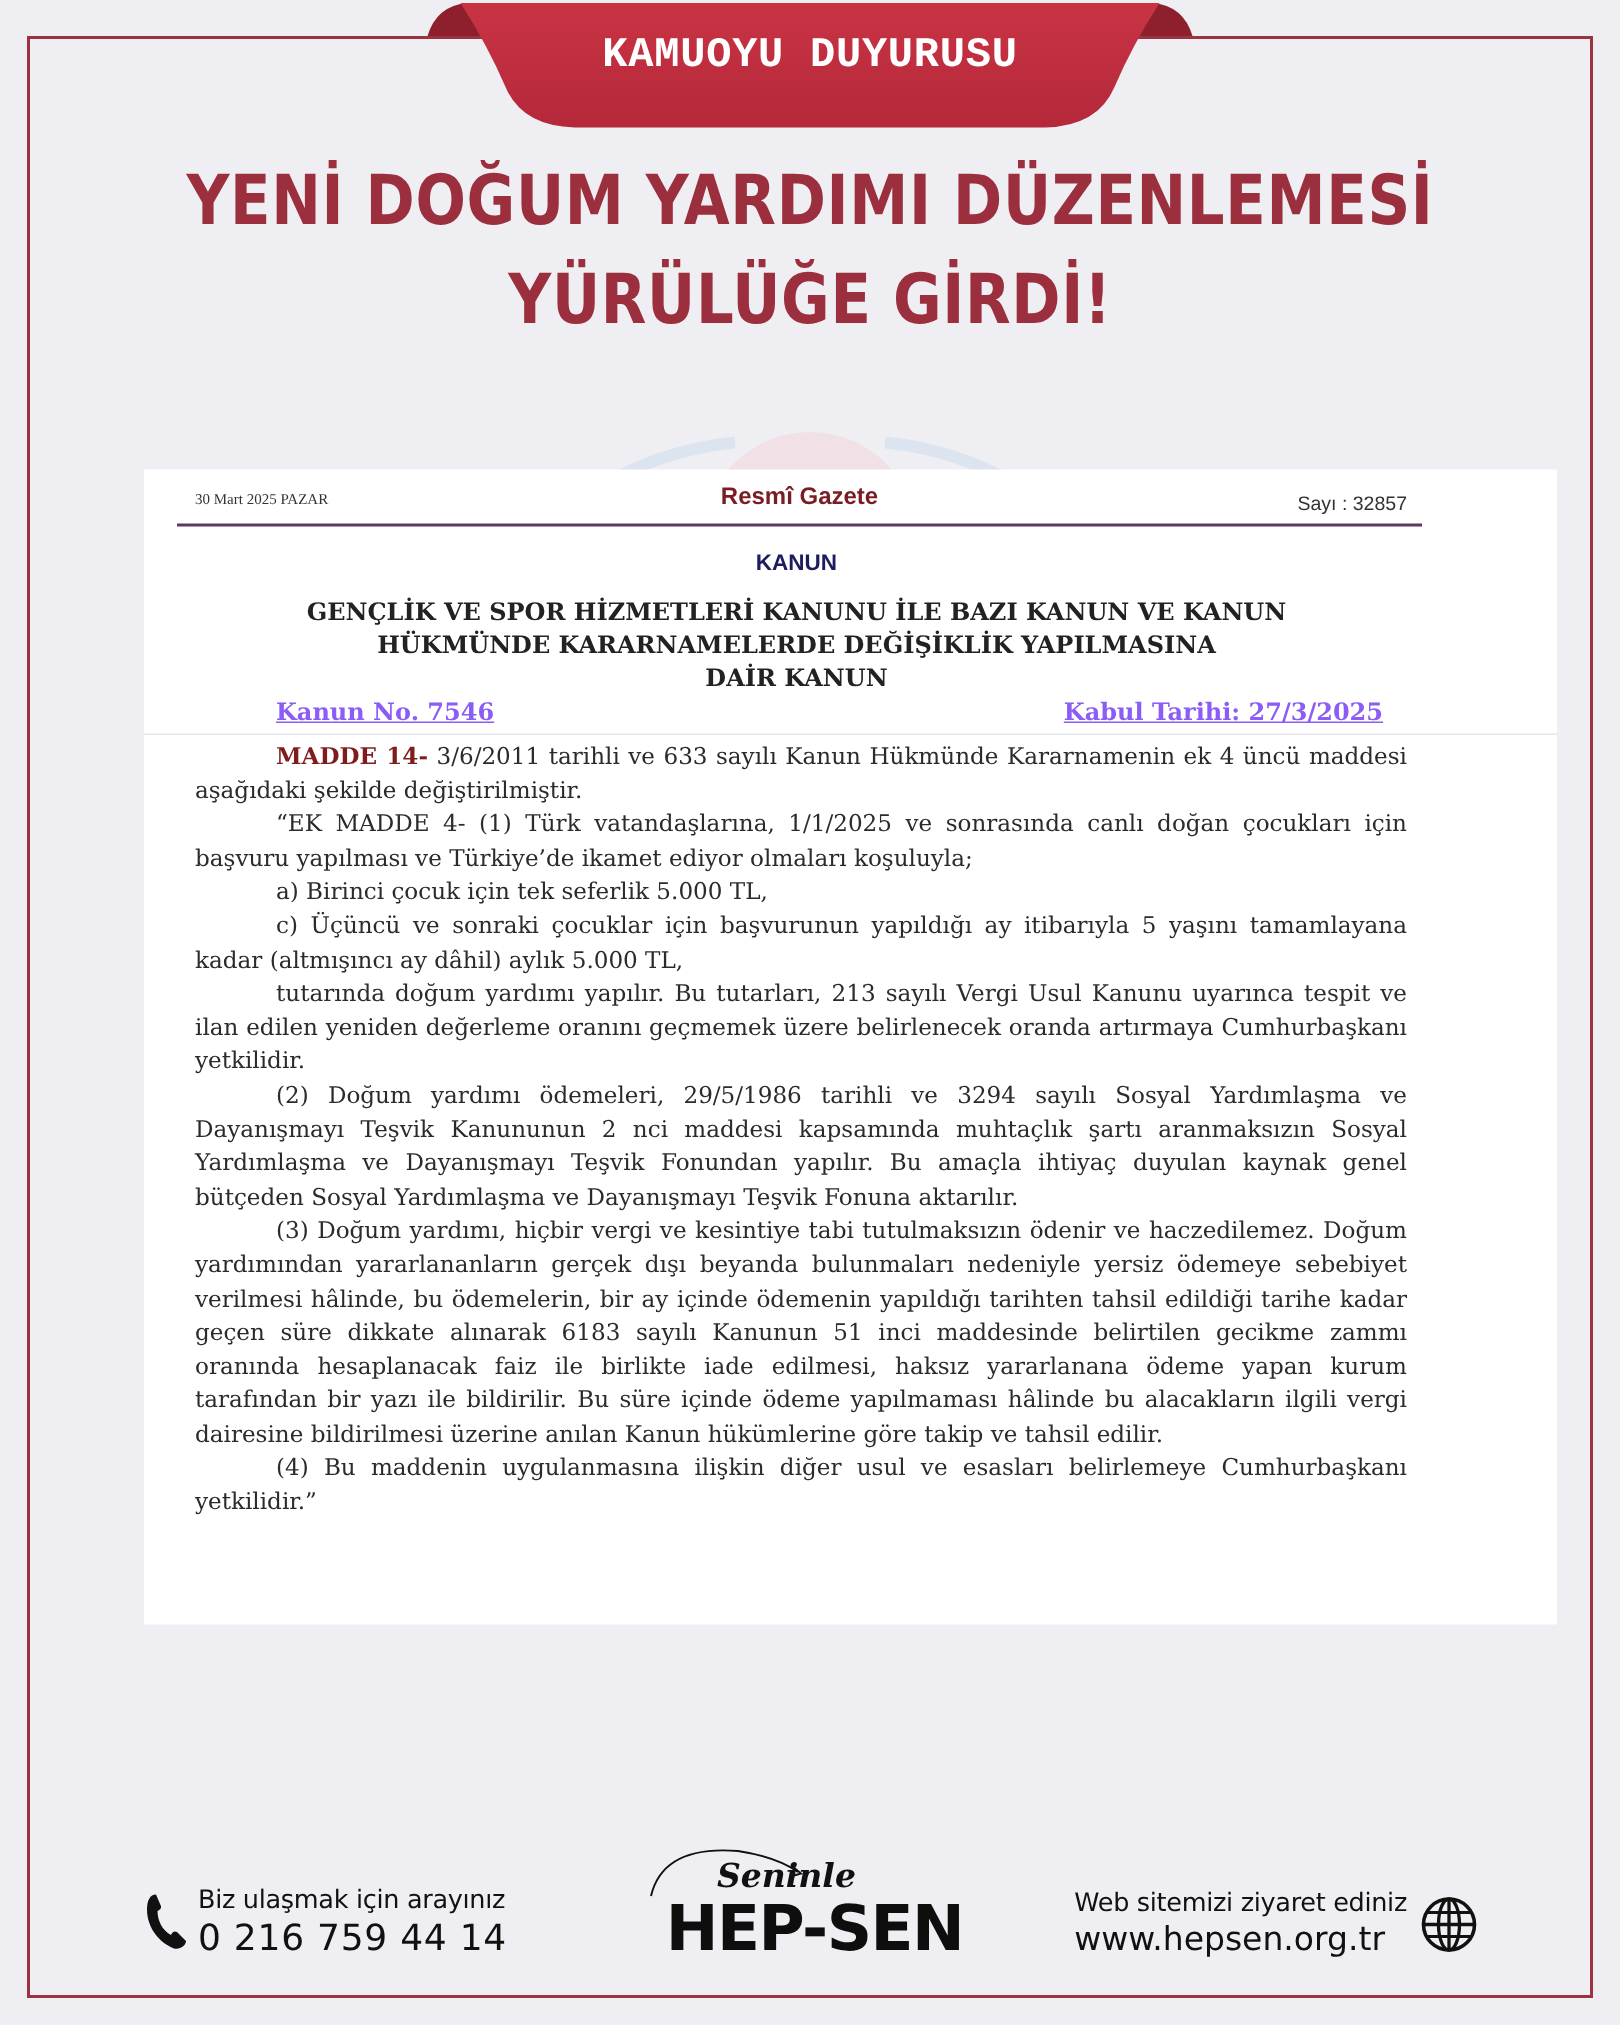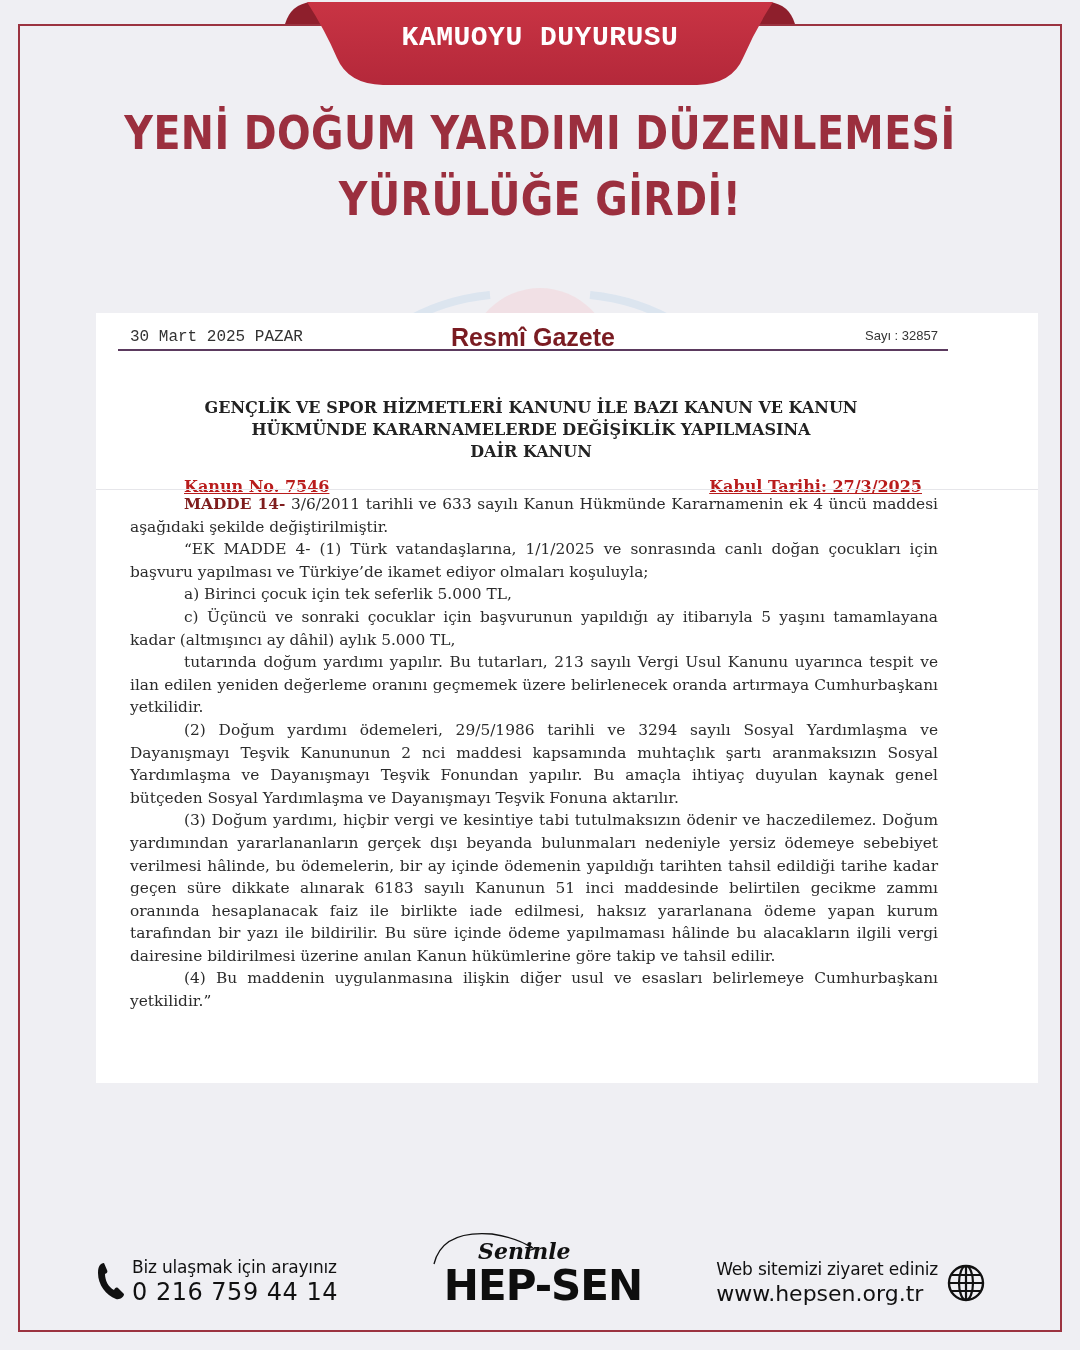--- a/index.html
+++ b/index.html
@@ -59,51 +59,51 @@
     background: #ffffff;
   }
   .gz-header {
     position: absolute;
     left: 22px; top: 10px; width: 830px;
     height: 28px;
     border-bottom: 2px solid #5b3a5e;
   }
   .gz-date {
     position: absolute; left: 12px; top: 5px;
-    font-family: Liberation Mono, monospace;
-    font-size: 16px; color: #333;
+    font-family: Liberation Serif, serif;
+    font-size: 10px; color: #333;
   }
   .gz-title {
     position: absolute; left: 0; right: 0; top: 0;
     text-align: center;
     font-family: "Liberation Sans", sans-serif;
     font-weight: bold;
-    font-size: 25px; color: #7a1c22;
+    font-size: 16px; color: #7a1c22;
   }
   .gz-sayi {
     position: absolute; right: 10px; top: 5px;
     font-family: "Liberation Sans", sans-serif;
     font-size: 13px; color: #333;
   }
   .kanun-label {
     position: absolute; left: 0; right: 0; top: 54px;
     text-align: center;
     font-family: "Liberation Sans", sans-serif;
     font-weight: bold; font-size: 15px; color: #1d1d5e;
   }
   .law-title {
     position: absolute; left: 0; width: 870px; top: 84px;
     text-align: center;
     font-family: "DejaVu Serif", serif;
     font-weight: bold; font-size: 16px; line-height: 22px; color: #222;
   }
   .law-meta {
-    position: absolute; left: 88px; width: 738px; top: 164px;
+    position: absolute; left: 88px; width: 738px; top: 152px;
     font-family: "DejaVu Serif", serif;
-    font-weight: bold; font-size: 16px; color: #b91c1c;
+    font-weight: bold; font-size: 16px; color: #8b5cf6;
     display: flex; justify-content: space-between; align-items: flex-end;
   }
   .law-meta span { text-decoration: underline; }
   .crop-line {
     position: absolute; left: 0; right: 0; top: 176px;
     height: 1px; background: #e6e6ea;
   }
   .body-text {
     position: absolute; left: 34px; top: 180px; width: 808px;
     font-family: "DejaVu Serif", serif;
@@ -176,20 +176,21 @@
     <path d="M300 50 Q260 25 210 20" stroke="#b9d3ea" stroke-width="8" fill="none"></path>
   </svg>
 </div>
 
 <div class="doc">
   <div class="gz-header">
     <div class="gz-date">30 Mart 2025 PAZAR</div>
     <div class="gz-title">Resmî Gazete</div>
     <div class="gz-sayi">Sayı : 32857</div>
   </div>
+  <div class="kanun-label" style="width:870px;">KANUN</div>
   <div class="law-title">
     <div>GENÇLİK VE SPOR HİZMETLERİ KANUNU İLE BAZI KANUN VE KANUN</div>
     <div>HÜKMÜNDE KARARNAMELERDE DEĞİŞİKLİK YAPILMASINA</div>
     <div>DAİR KANUN</div>
   </div>
   <div class="law-meta">
     <span>Kanun No. 7546</span>
     <span>Kabul Tarihi: 27/3/2025</span>
   </div>
   <div class="crop-line"></div>

